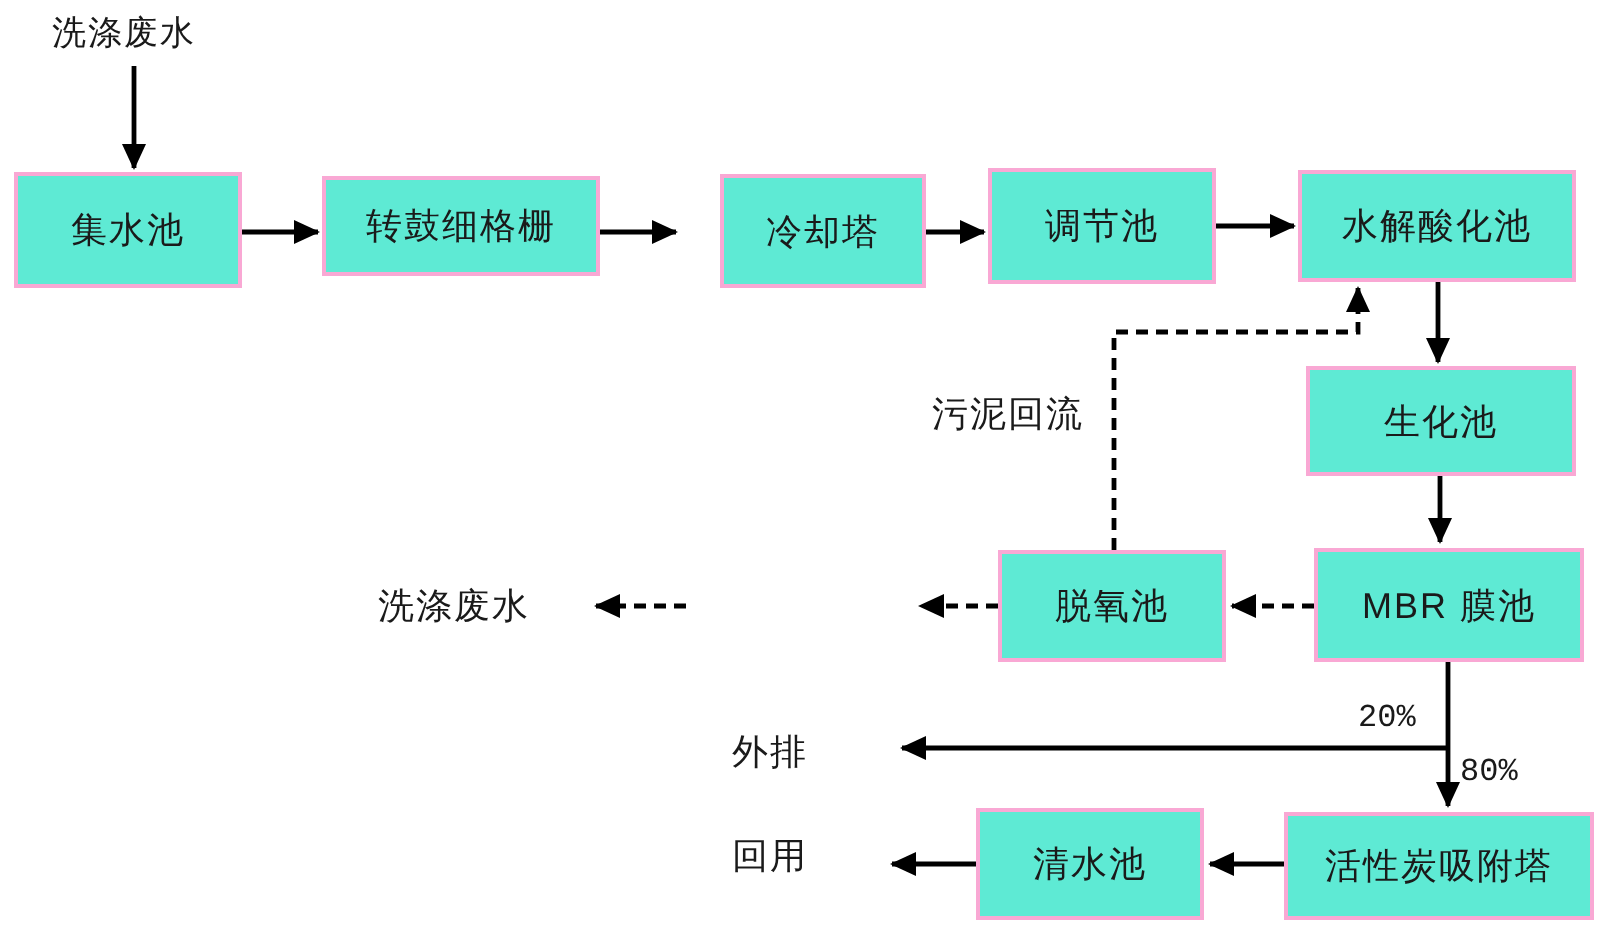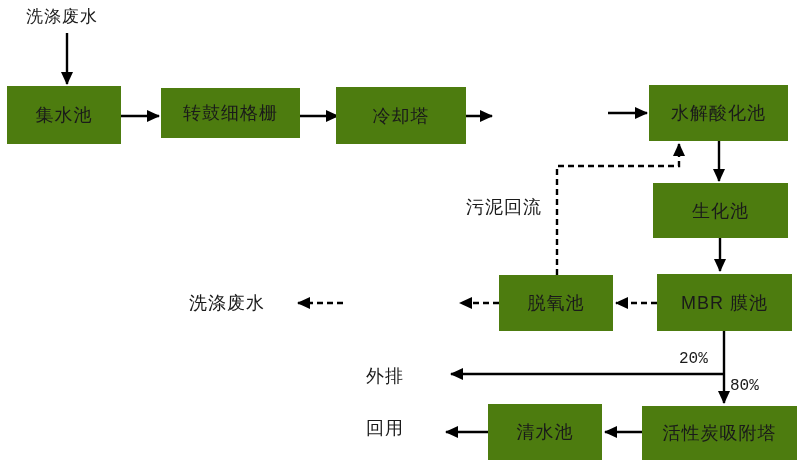--- a/index.html
+++ b/index.html
@@ -1,21 +1,21 @@
 <!DOCTYPE html>
 <html><head>
 <meta charset="utf-8">
 <style>
   html,body{margin:0;padding:0;background:#ffffff;}
   .stage{
     position:relative;width:800px;height:471px;background:#ffffff;overflow:hidden;
     font-family:"Liberation Sans","DejaVu Sans",sans-serif;color:#1a1a1a;
   }
   .node{
-    position:absolute;box-sizing:border-box;border:2px solid #4d7c0f;background:#4d7c0f;
+    position:absolute;box-sizing:border-box;border:2px solid #f9a8d4;background:#5eead4;
     display:flex;align-items:center;justify-content:center;
     font-size:18px;letter-spacing:1px;white-space:nowrap;z-index:2;
   }
   .flabel{
     position:absolute;font-size:18px;letter-spacing:1px;white-space:nowrap;z-index:2;
   }
   .pct{font-size:16px;letter-spacing:0;font-family:Liberation Mono, monospace;}
   svg.edges{position:absolute;left:0;top:0;z-index:1;}
   .edge{stroke:#000;stroke-width:2.4;fill:none;}
   .edge.dashed{stroke-dasharray:6 4;}
@@ -45,21 +45,22 @@
     <path class="edge" d="M488 432 H446" marker-end="url(#ah)"></path>
 
     <path class="edge dashed" d="M657 303 H616" marker-end="url(#ah)"></path>
     <path class="edge dashed" d="M499 303 H460" marker-end="url(#ah)"></path>
     <path class="edge dashed" d="M343 303 H298" marker-end="url(#ah)"></path>
     <path class="edge dashed" d="M557 275 V166 H679 V144" marker-end="url(#ah)"></path>
   </svg>
 
   <div class="node" style="left:7px;top:86px;width:114px;height:58px">集水池</div>
   <div class="node" style="left:161px;top:88px;width:139px;height:50px">转鼓细格栅</div>
-  <div class="node" style="left:336px;top:87px;width:130px;height:57px">冷却塔</div>
+  <div class="node" style="left:360px;top:87px;width:103px;height:57px">冷却塔</div>
+  <div class="node" style="left:494px;top:84px;width:114px;height:58px">调节池</div>
   <div class="node" style="left:649px;top:85px;width:139px;height:56px">水解酸化池</div>
   <div class="node" style="left:653px;top:183px;width:135px;height:55px">生化池</div>
   <div class="node" style="left:657px;top:274px;width:135px;height:57px">MBR 膜池</div>
   <div class="node" style="left:499px;top:275px;width:114px;height:56px">脱氧池</div>
   <div class="node" style="left:488px;top:404px;width:114px;height:56px">清水池</div>
   <div class="node" style="left:642px;top:406px;width:155px;height:54px">活性炭吸附塔</div>
 
   <div class="flabel" style="left:26px;top:5px;font-size:17px">洗涤废水</div>
   <div class="flabel" style="left:466px;top:195px">污泥回流</div>
   <div class="flabel" style="left:189px;top:291px">洗涤废水</div>

